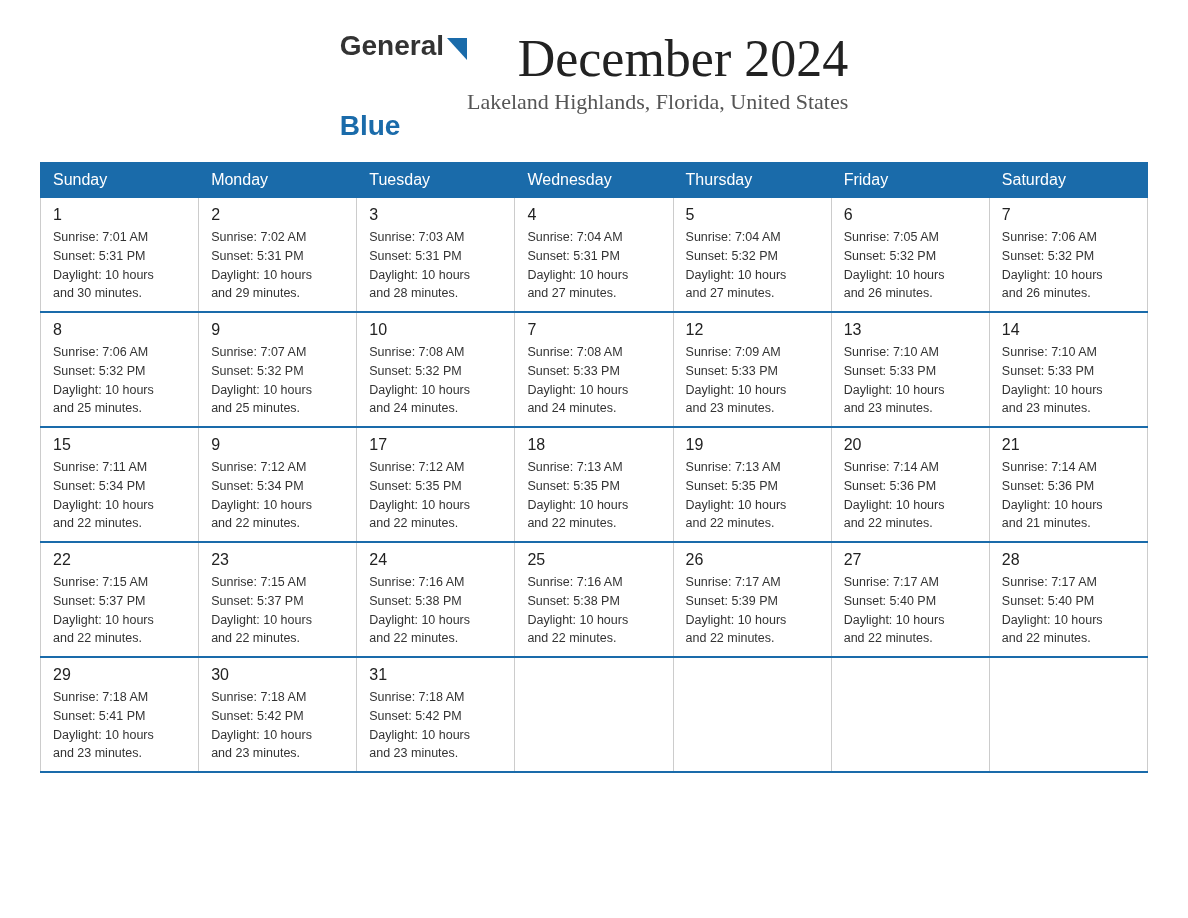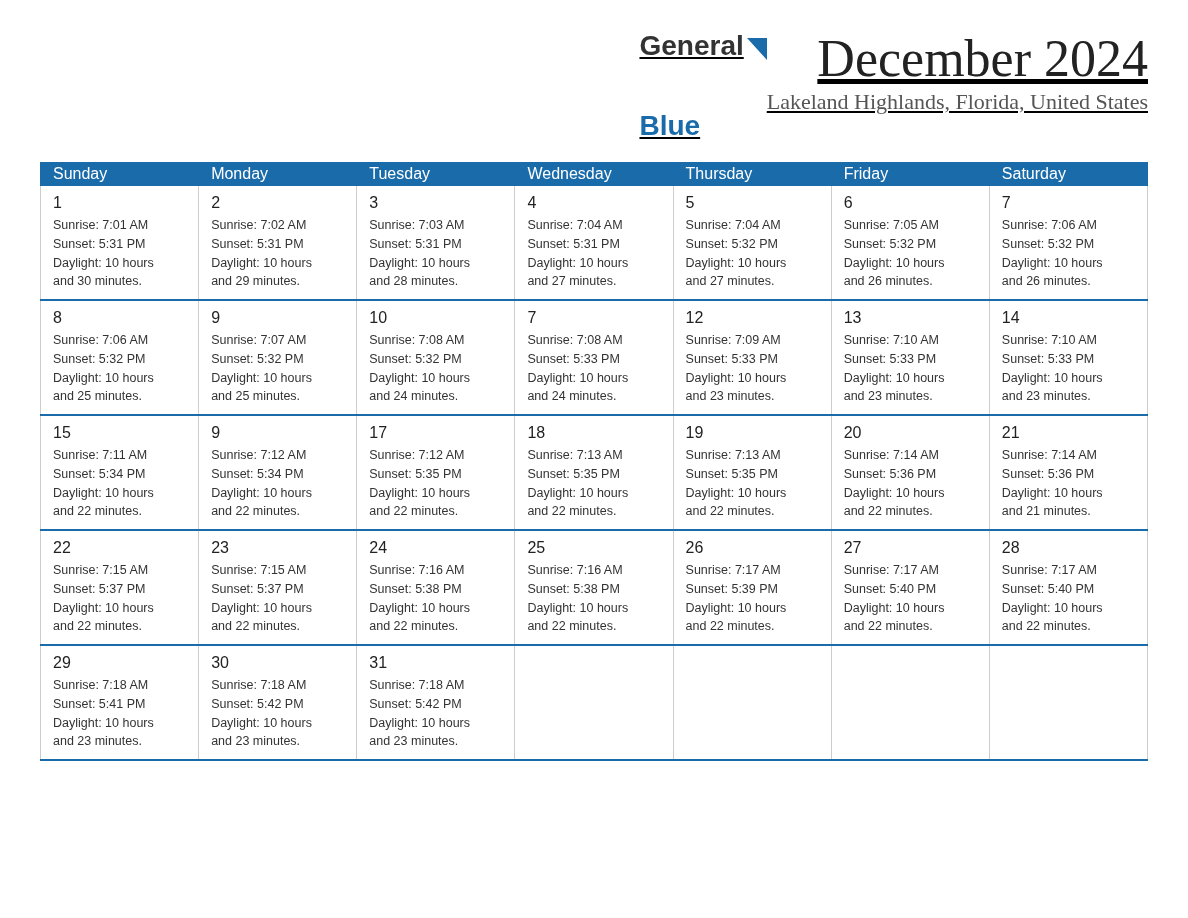--- a/index.html
+++ b/index.html
@@ -5,24 +5,23 @@
     * { box-sizing: border-box; margin: 0; padding: 0; }
     body {
       font-family: Arial, sans-serif;
       background: #fff;
       padding: 30px 40px;
       width: 1188px;
       min-height: 918px;
     }
     .header-area {
       display: flex;
-      justify-content: flex-end;
+      justify-content: center;
       align-items: flex-start;
       margin-bottom: 20px;
-      text-decoration: underline;
     }
     .logo-text-general {
       font-size: 28px;
       font-weight: bold;
       color: #333;
       font-family: Arial, sans-serif;
     }
     .logo-blue {
       font-size: 28px;
       font-weight: bold;
@@ -53,21 +52,21 @@
     .calendar-table {
       width: 100%;
       border-collapse: collapse;
       margin-top: 10px;
     }
     .calendar-table th {
       background-color: #1a6baa;
       color: #fff;
       font-size: 16px;
       font-weight: normal;
-      padding: 2px 12px;
+      padding: 8px 12px;
       text-align: left;
       border: 1px solid #1a6baa;
     }
     .calendar-table td {
       vertical-align: top;
       padding: 8px 12px;
       border: 1px solid #ccc;
       font-size: 13px;
       color: #333;
       width: 14.28%;

